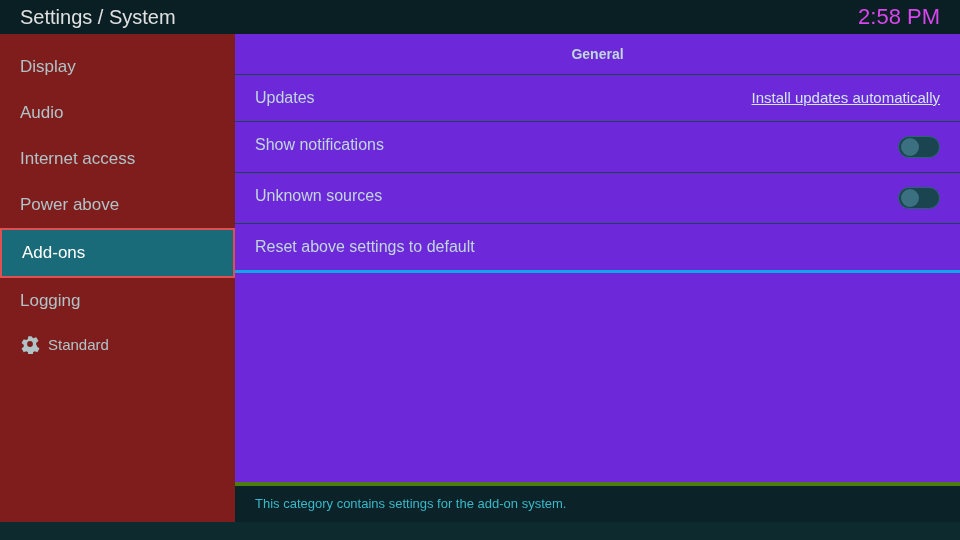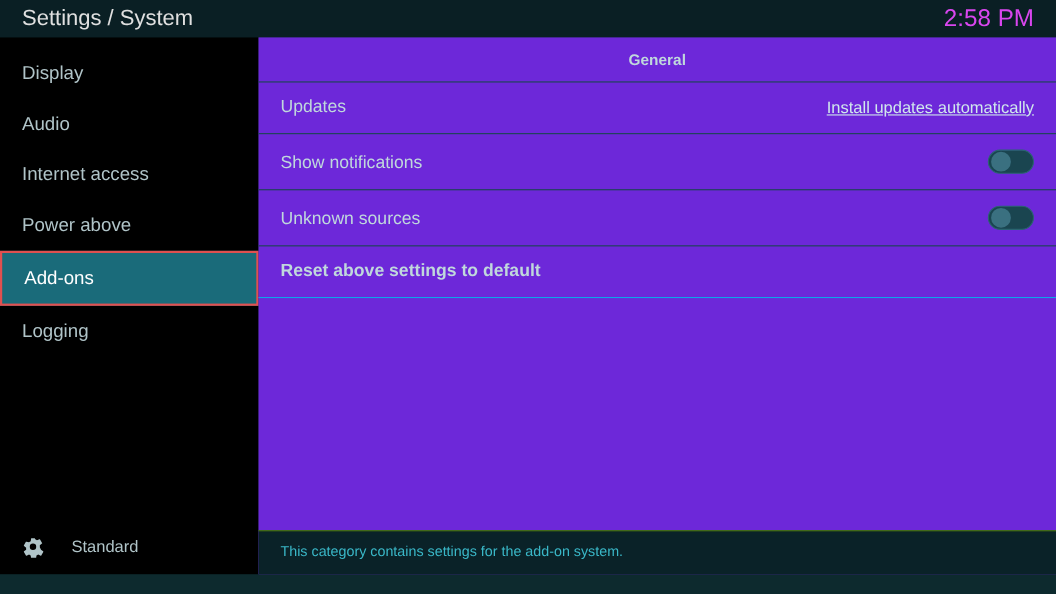--- a/index.html
+++ b/index.html
@@ -37,25 +37,25 @@
 
     
     #main {
       display: flex;
       height: calc(540px - 52px);
     }
 
     
     #sidebar {
       width: 235px;
-      background: #000000;
+      background: #7f1d1d;
       padding-top: 10px;
       display: flex;
       flex-direction: column;
-      justify-content: space-between;
+      justify-content: flex-start;
     }
 
     #sidebar-nav {
       display: flex;
       flex-direction: column;
     }
 
     .sidebar-item {
       padding: 13px 20px;
       font-size: 17px;
@@ -66,21 +66,21 @@
     .sidebar-item.active {
       background: #1a6b7a;
       color: #ffffff;
       border: 2px solid #e05050;
     }
 
     #sidebar-footer {
       padding: 10px 20px 15px;
       display: flex;
       align-items: center;
-      gap: 25px;
+      gap: 8px;
       color: #b0c4c8;
       font-size: 15px;
     }
 
     
     #content {
       flex: 1;
       background: #6d28d9;
       display: flex;
       flex-direction: column;
@@ -95,31 +95,30 @@
       text-align: center;
       padding: 12px;
       font-size: 14px;
       font-weight: bold;
       color: #c0d8dc;
       border-bottom: 1px solid #1a4550;
     }
 
     .settings-row {
       display: flex;
-      align-items: flex-end;
+      align-items: flex-start;
       justify-content: space-between;
       padding: 14px 20px;
       border-bottom: 1px solid #1a4550;
       font-size: 16px;
       color: #c0d8dc;
     }
 
     .settings-row:last-child {
-      border-bottom: 1px solid #0ea5e9;
-      font-weight: bold;
+      border-bottom: 3px solid #0ea5e9;
     }
 
     .row-label {
       font-size: 16px;
     }
 
     .row-value {
       color: #d0e8ec;
       font-size: 15px;
       text-decoration: underline;
@@ -144,21 +143,21 @@
       background: #3a7080;
       border-radius: 50%;
       top: 1px;
       left: 2px;
     }
 
     
     #status-bar {
       padding: 10px 20px;
       background: #0a2228;
-      border-top: 1px solid #4d7c0f;
+      border-top: 4px solid #4d7c0f;
       font-size: 13px;
       color: #3ab8c8;
       min-height: 40px;
     }
   </style>
 </head>
 <body>
 
 <div id="header">
   <span id="header-title">Settings / System</span>

